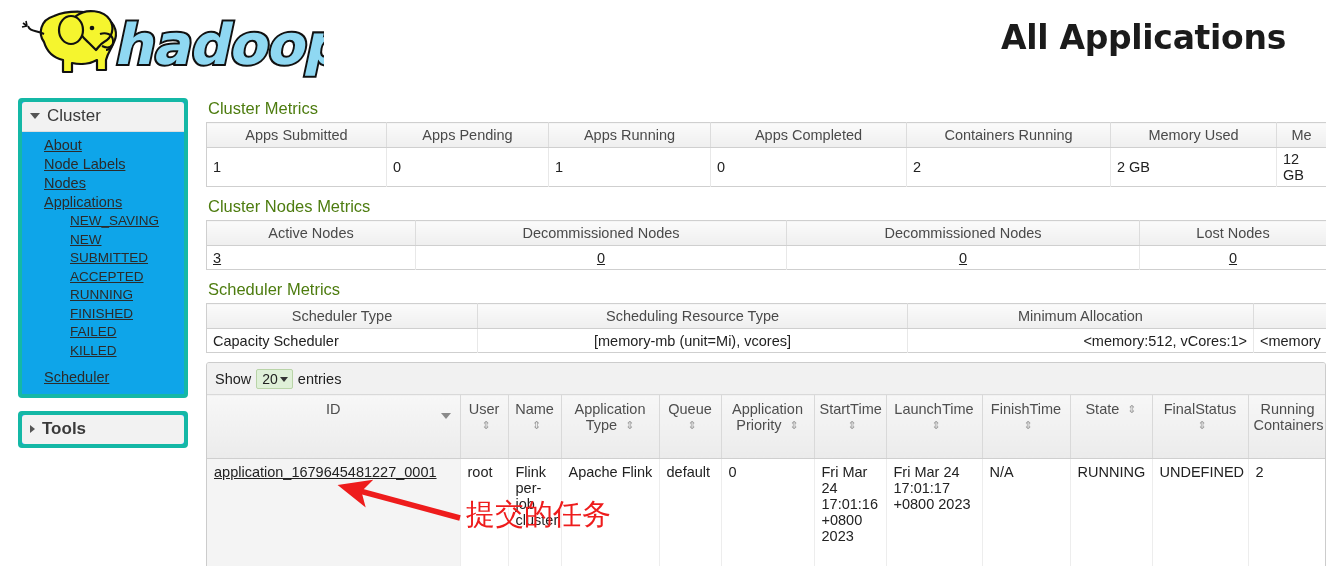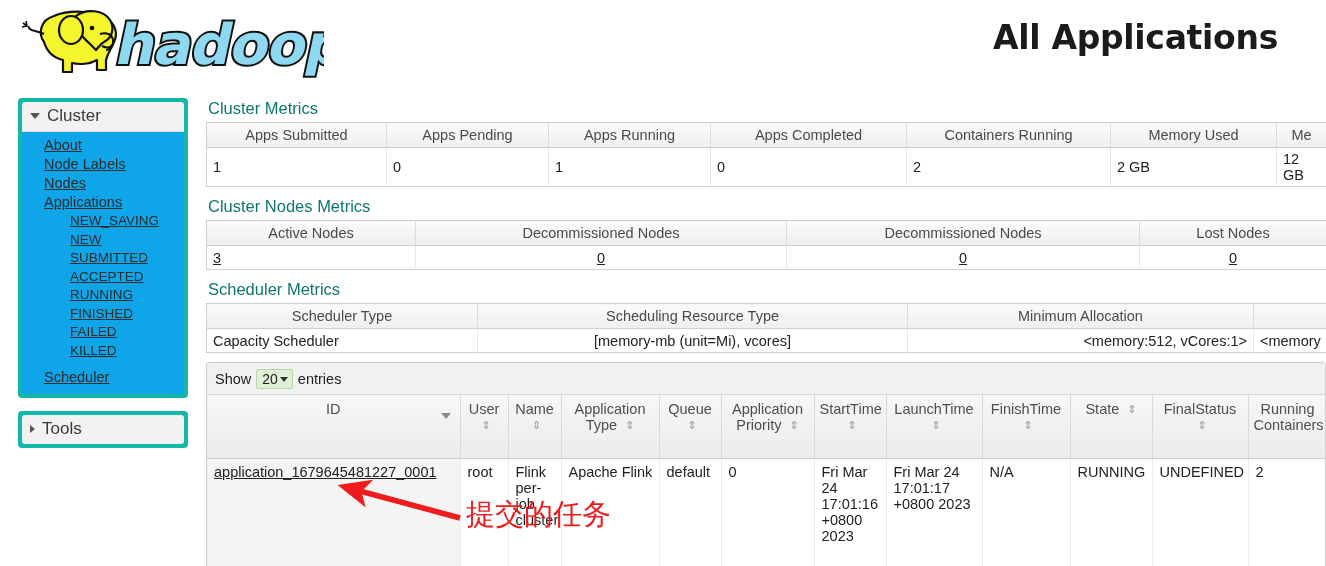--- a/index.html
+++ b/index.html
@@ -26,21 +26,21 @@
     height: 88px;
   }
   .logo {
     position: absolute;
     left: 14px; top: 4px;
     width: 310px; height: 78px;
   }
   .logo svg { display: block; }
   .page-title {
     position: absolute;
-    right: 48px;
+    right: 40px;
     top: 18px;
     font-size: 33px;
     font-weight: bold;
     letter-spacing: -0.3px;
     color: #1b1b1b;
     font-family: "DejaVu Sans", sans-serif;
   }
 
   
   .sidebar {
@@ -59,21 +59,21 @@
     border-bottom: 1px solid #dedede;
     border-radius: 3px 3px 0 0;
     padding: 4px 8px 5px 8px;
     font-size: 17px;
     color: #3a3a3a;
     display: flex;
     align-items: center;
     gap: 7px;
     font-family: "Liberation Sans", sans-serif;
   }
-  .nav-head.collapsed { border-bottom: none; border-radius: 3px; }
+  .nav-head.collapsed { border-bottom: none; border-radius: 3px; font-weight: bold; }
   .tri {
     display: inline-block;
     width: 0; height: 0;
     border-left: 5px solid #555;
     border-top: 4px solid transparent;
     border-bottom: 4px solid transparent;
   }
   .tri.open {
     border-left: 5px solid transparent;
     border-right: 5px solid transparent;
@@ -95,21 +95,21 @@
   .nav-gap { height: 8px; }
 
   
   .main {
     position: absolute;
     left: 206px; top: 98px;
     width: 1120px;
   }
   .section-title {
     font-size: 16.5px;
-    color: #0f766e;
+    color: #4d7c0f;
     margin: 0 0 4px 2px;
     line-height: 20px;
     font-family: "Liberation Sans", sans-serif;
   }
   table.metrics {
     border-collapse: collapse;
     width: 1120px;
     table-layout: fixed;
     border: 1px solid #cfcfcf;
     background: #fff;

